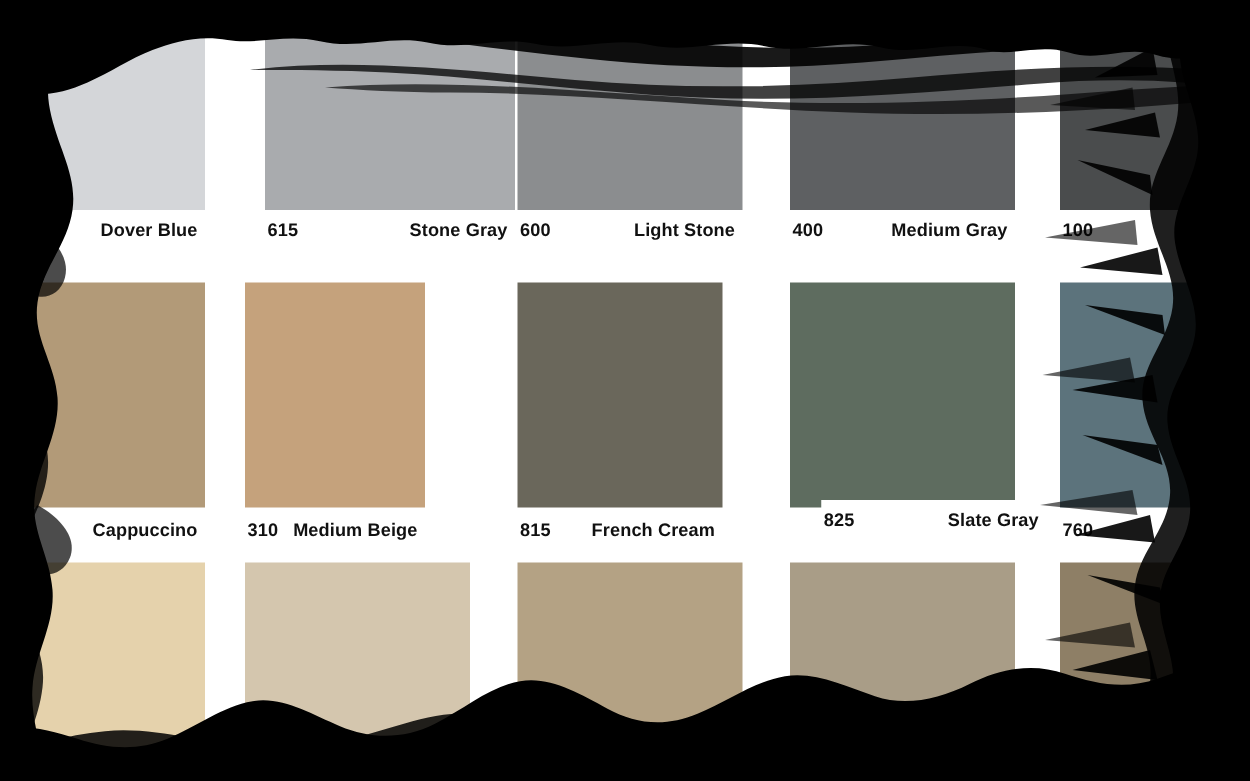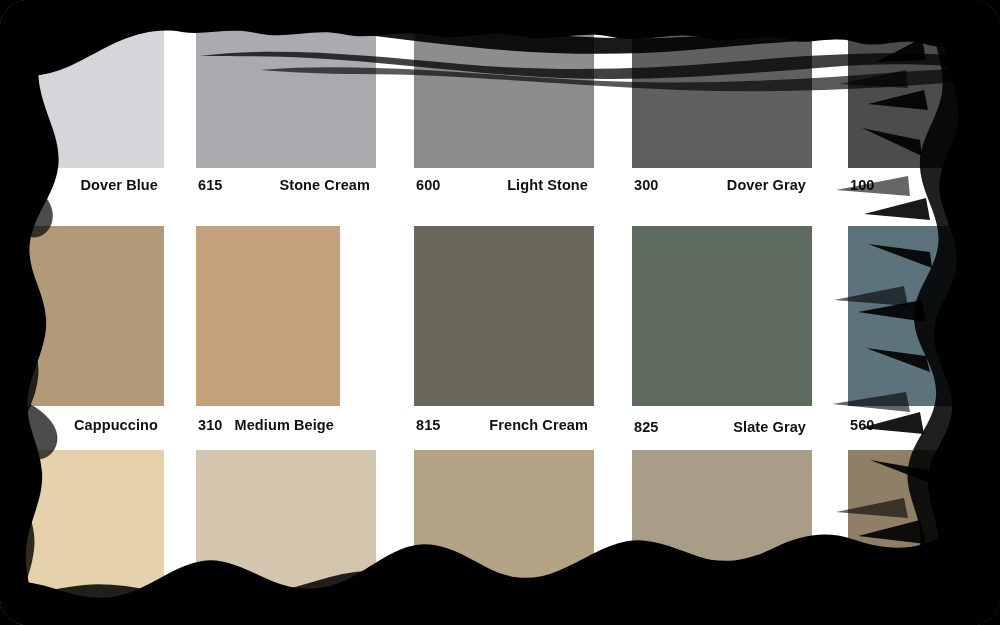--- a/index.html
+++ b/index.html
@@ -7,21 +7,20 @@
     padding: 0;
     background: #000000;
   }
   #stage {
     position: relative;
     width: 1000px;
     height: 625px;
     background: #ffffff;
     overflow: hidden;
     font-family: "Liberation Sans", sans-serif;
-    border-radius: 27px;
   }
 
   
   #grid {
     position: absolute;
     inset: 0;
     z-index: 1;
   }
   .row {
     position: absolute;
@@ -81,39 +80,39 @@
 
   <div id="grid">
       <div class="row" style="top: 18px; height: 190px;">
         <div class="cell c0" style="left: -10px; width: 174px; height: 190px;">
           <div class="chip" title="Dover Blue" style="height: 150px; background: rgb(212, 214, 217);"></div>
           <div class="caption" style="top: 150px;">
             <span class="code"></span>
             <span class="nm">Dover Blue</span>
           </div>
         </div>
-        <div class="cell c1" style="left: 196px; width: 180px; height: 190px;">
+        <div class="cell c1" style="left: 212px; width: 200px; height: 190px;">
           <div class="chip" title="Stone Gray" style="height: 150px; background: rgb(169, 171, 174);"></div>
           <div class="caption" style="top: 150px;">
             <span class="code">615</span>
-            <span class="nm">Stone Cream</span>
+            <span class="nm">Stone Gray</span>
           </div>
         </div>
         <div class="cell c2" style="left: 414px; width: 180px; height: 190px;">
           <div class="chip" title="Light Gray" style="height: 150px; background: rgb(139, 141, 143);"></div>
           <div class="caption" style="top: 150px;">
             <span class="code">600</span>
             <span class="nm">Light Stone</span>
           </div>
         </div>
         <div class="cell c3" style="left: 632px; width: 180px; height: 190px;">
           <div class="chip" title="Medium Gray" style="height: 150px; background: rgb(94, 96, 98);"></div>
           <div class="caption" style="top: 150px;">
-            <span class="code">300</span>
-            <span class="nm">Dover Gray</span>
+            <span class="code">400</span>
+            <span class="nm">Medium Gray</span>
           </div>
         </div>
         <div class="cell c4" style="left: 848px; width: 180px; height: 190px;">
           <div class="chip" title="" style="height: 150px; background: rgb(74, 76, 77);"></div>
           <div class="caption" style="top: 150px;">
             <span class="code">100</span>
             <span class="nm"></span>
           </div>
         </div>
       </div>
@@ -125,38 +124,38 @@
             <span class="nm">Cappuccino</span>
           </div>
         </div>
         <div class="cell c1" style="left: 196px; width: 144px; height: 220px;">
           <div class="chip" title="Cream Beige" style="height: 180px; background: rgb(197, 162, 124);"></div>
           <div class="caption" style="top: 182px;">
             <span class="code">310</span>
             <span class="nm">Medium Beige</span>
           </div>
         </div>
-        <div class="cell c2" style="left: 414px; width: 180px; height: 220px;">
+        <div class="cell c2" style="left: 414px; width: 164px; height: 220px;">
           <div class="chip" title="French Gray" style="height: 180px; background: rgb(106, 103, 91);"></div>
           <div class="caption" style="top: 182px;">
             <span class="code">815</span>
             <span class="nm">French Cream</span>
           </div>
         </div>
         <div class="cell c3" style="left: 632px; width: 180px; height: 220px;">
           <div class="chip" title="Slate Green" style="height: 180px; background: rgb(94, 108, 95);"></div>
-          <div class="caption" style="top: 184px;">
+          <div class="caption" style="top: 174px; margin-left: 25px;">
             <span class="code">825</span>
             <span class="nm">Slate Gray</span>
           </div>
         </div>
         <div class="cell c4" style="left: 848px; width: 180px; height: 220px;">
           <div class="chip" title="S" style="height: 180px; background: rgb(92, 115, 124);"></div>
           <div class="caption" style="top: 182px;">
-            <span class="code">560</span>
+            <span class="code">760</span>
           </div>
         </div>
       </div>
       <div class="row" style="top: 450px; height: 215px;">
         <div class="cell c0" style="left: -10px; width: 174px; height: 215px;">
           <div class="chip" title="" style="height: 175px; background: rgb(229, 210, 172);"></div>
         </div>
         <div class="cell c1" style="left: 196px; width: 180px; height: 215px;">
           <div class="chip" title="" style="height: 175px; background: rgb(212, 198, 174);"></div>
         </div>

